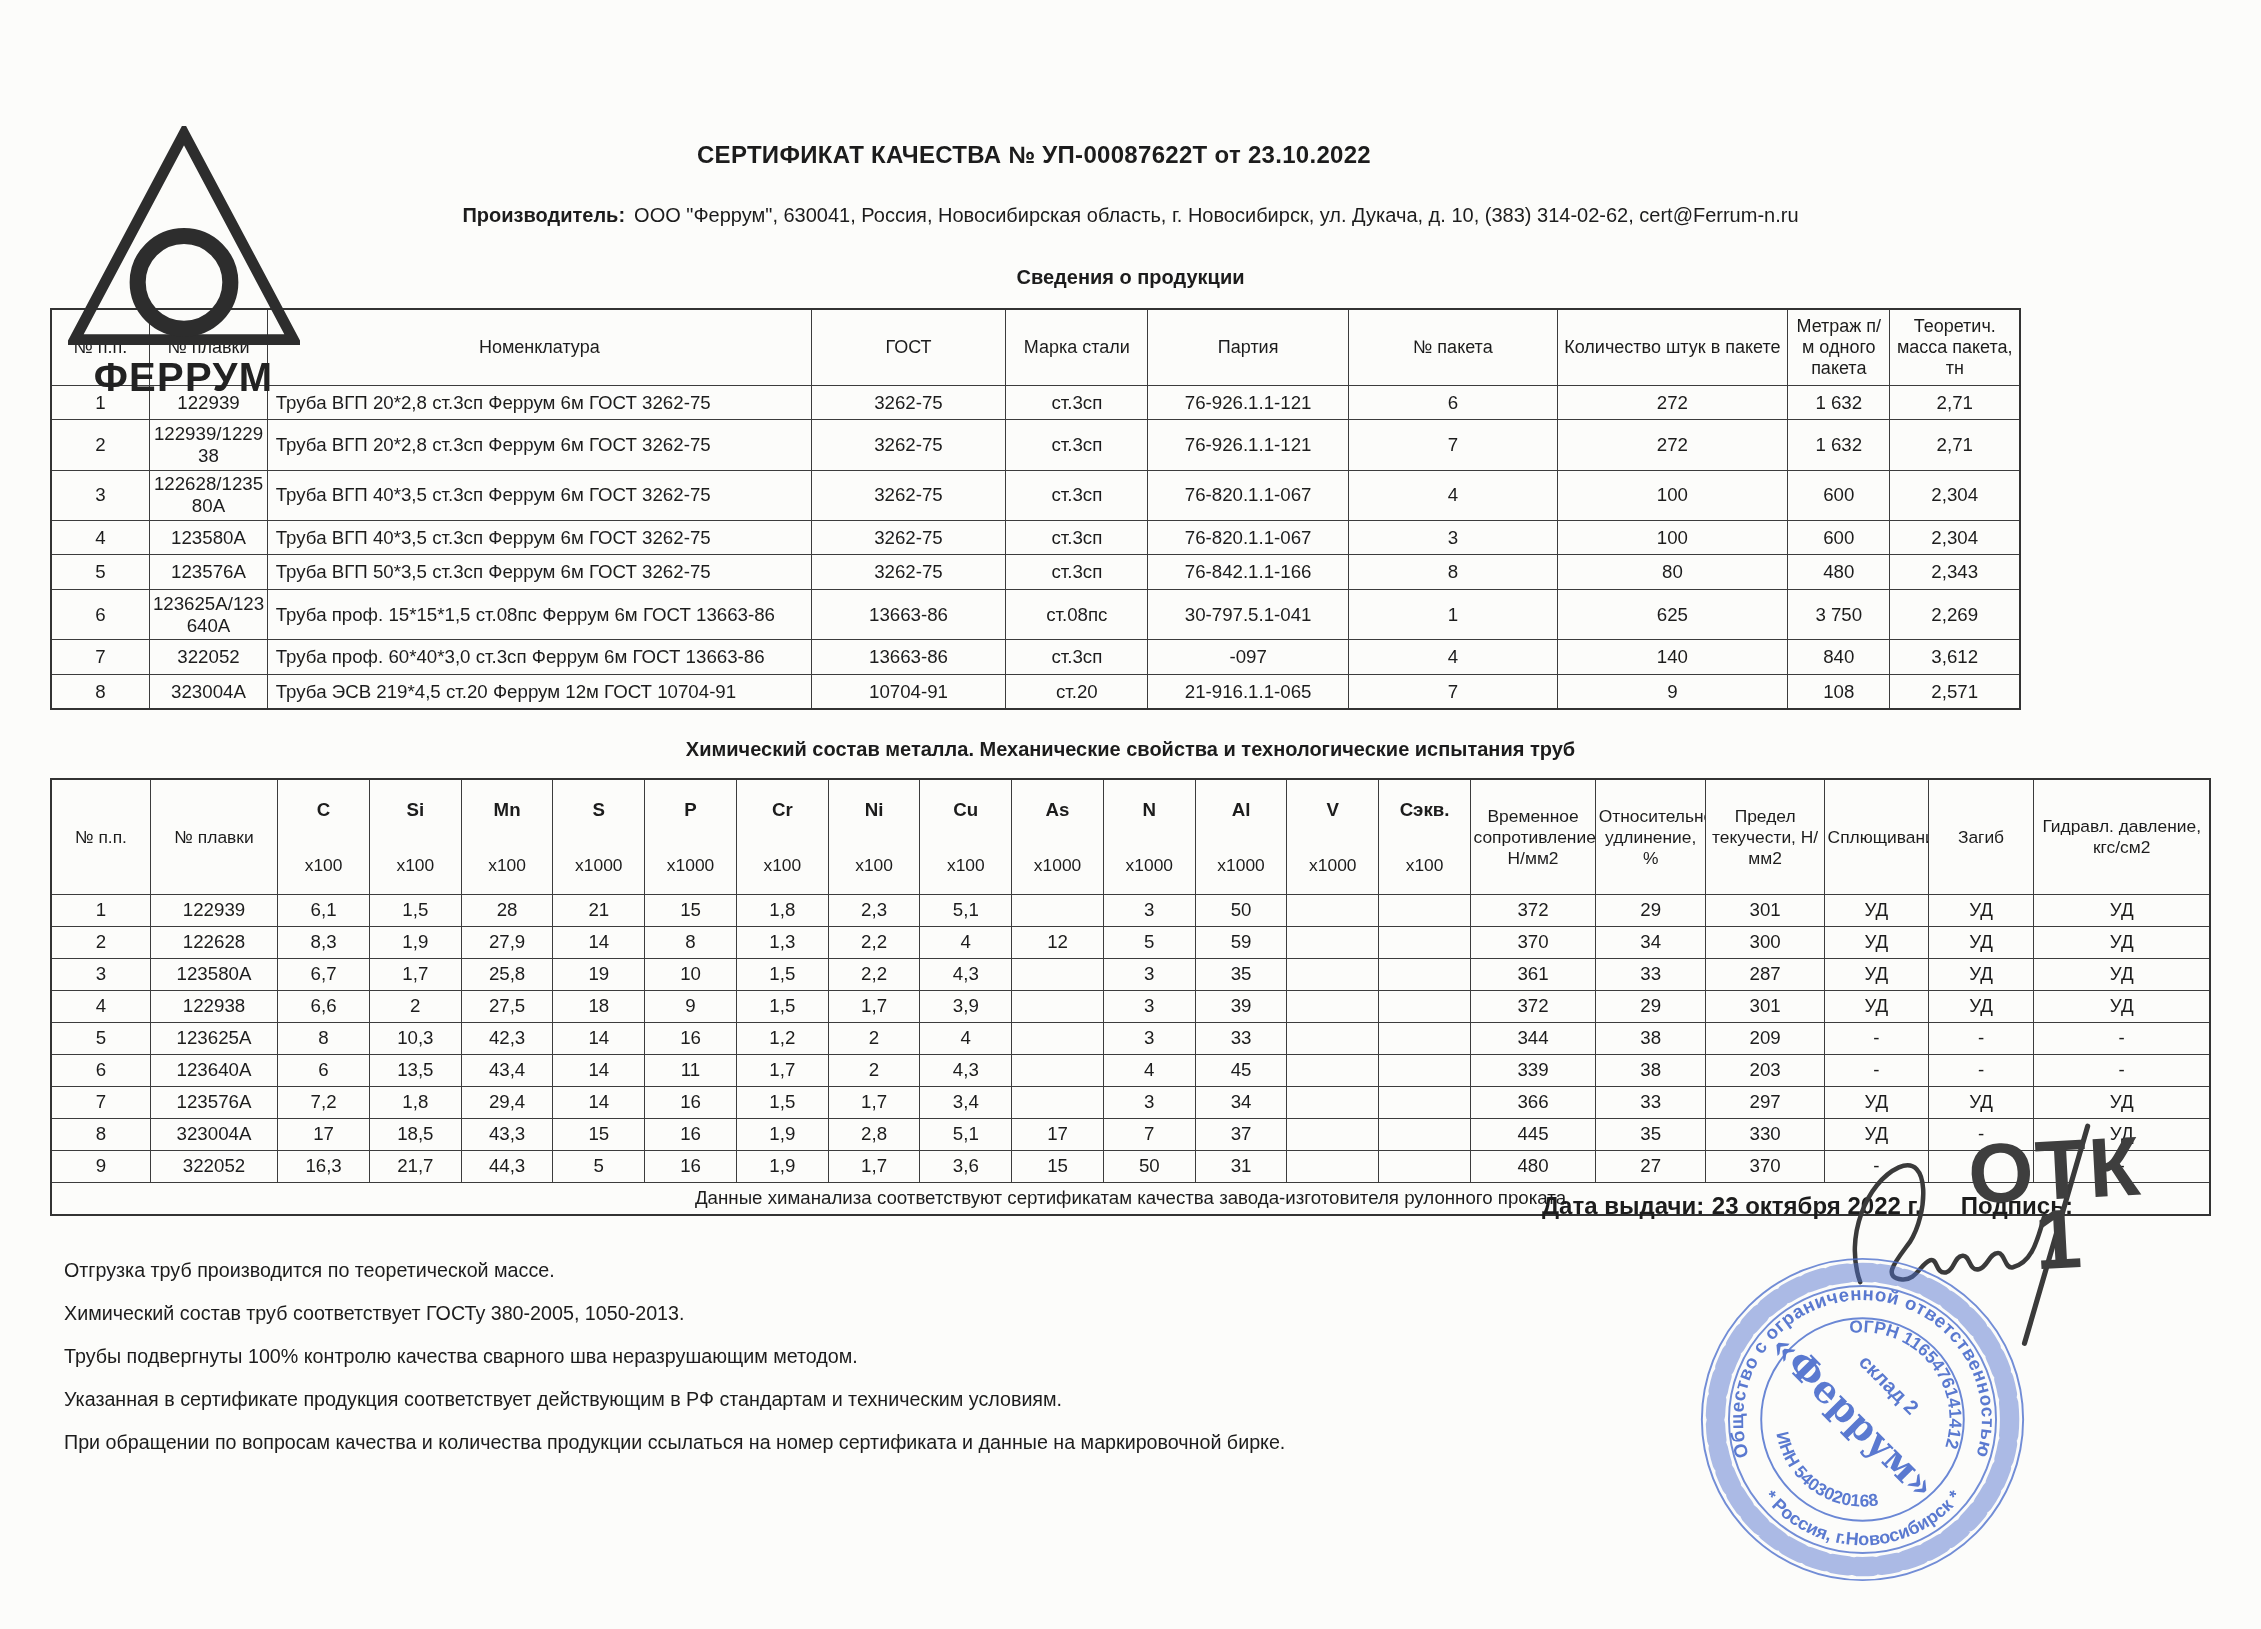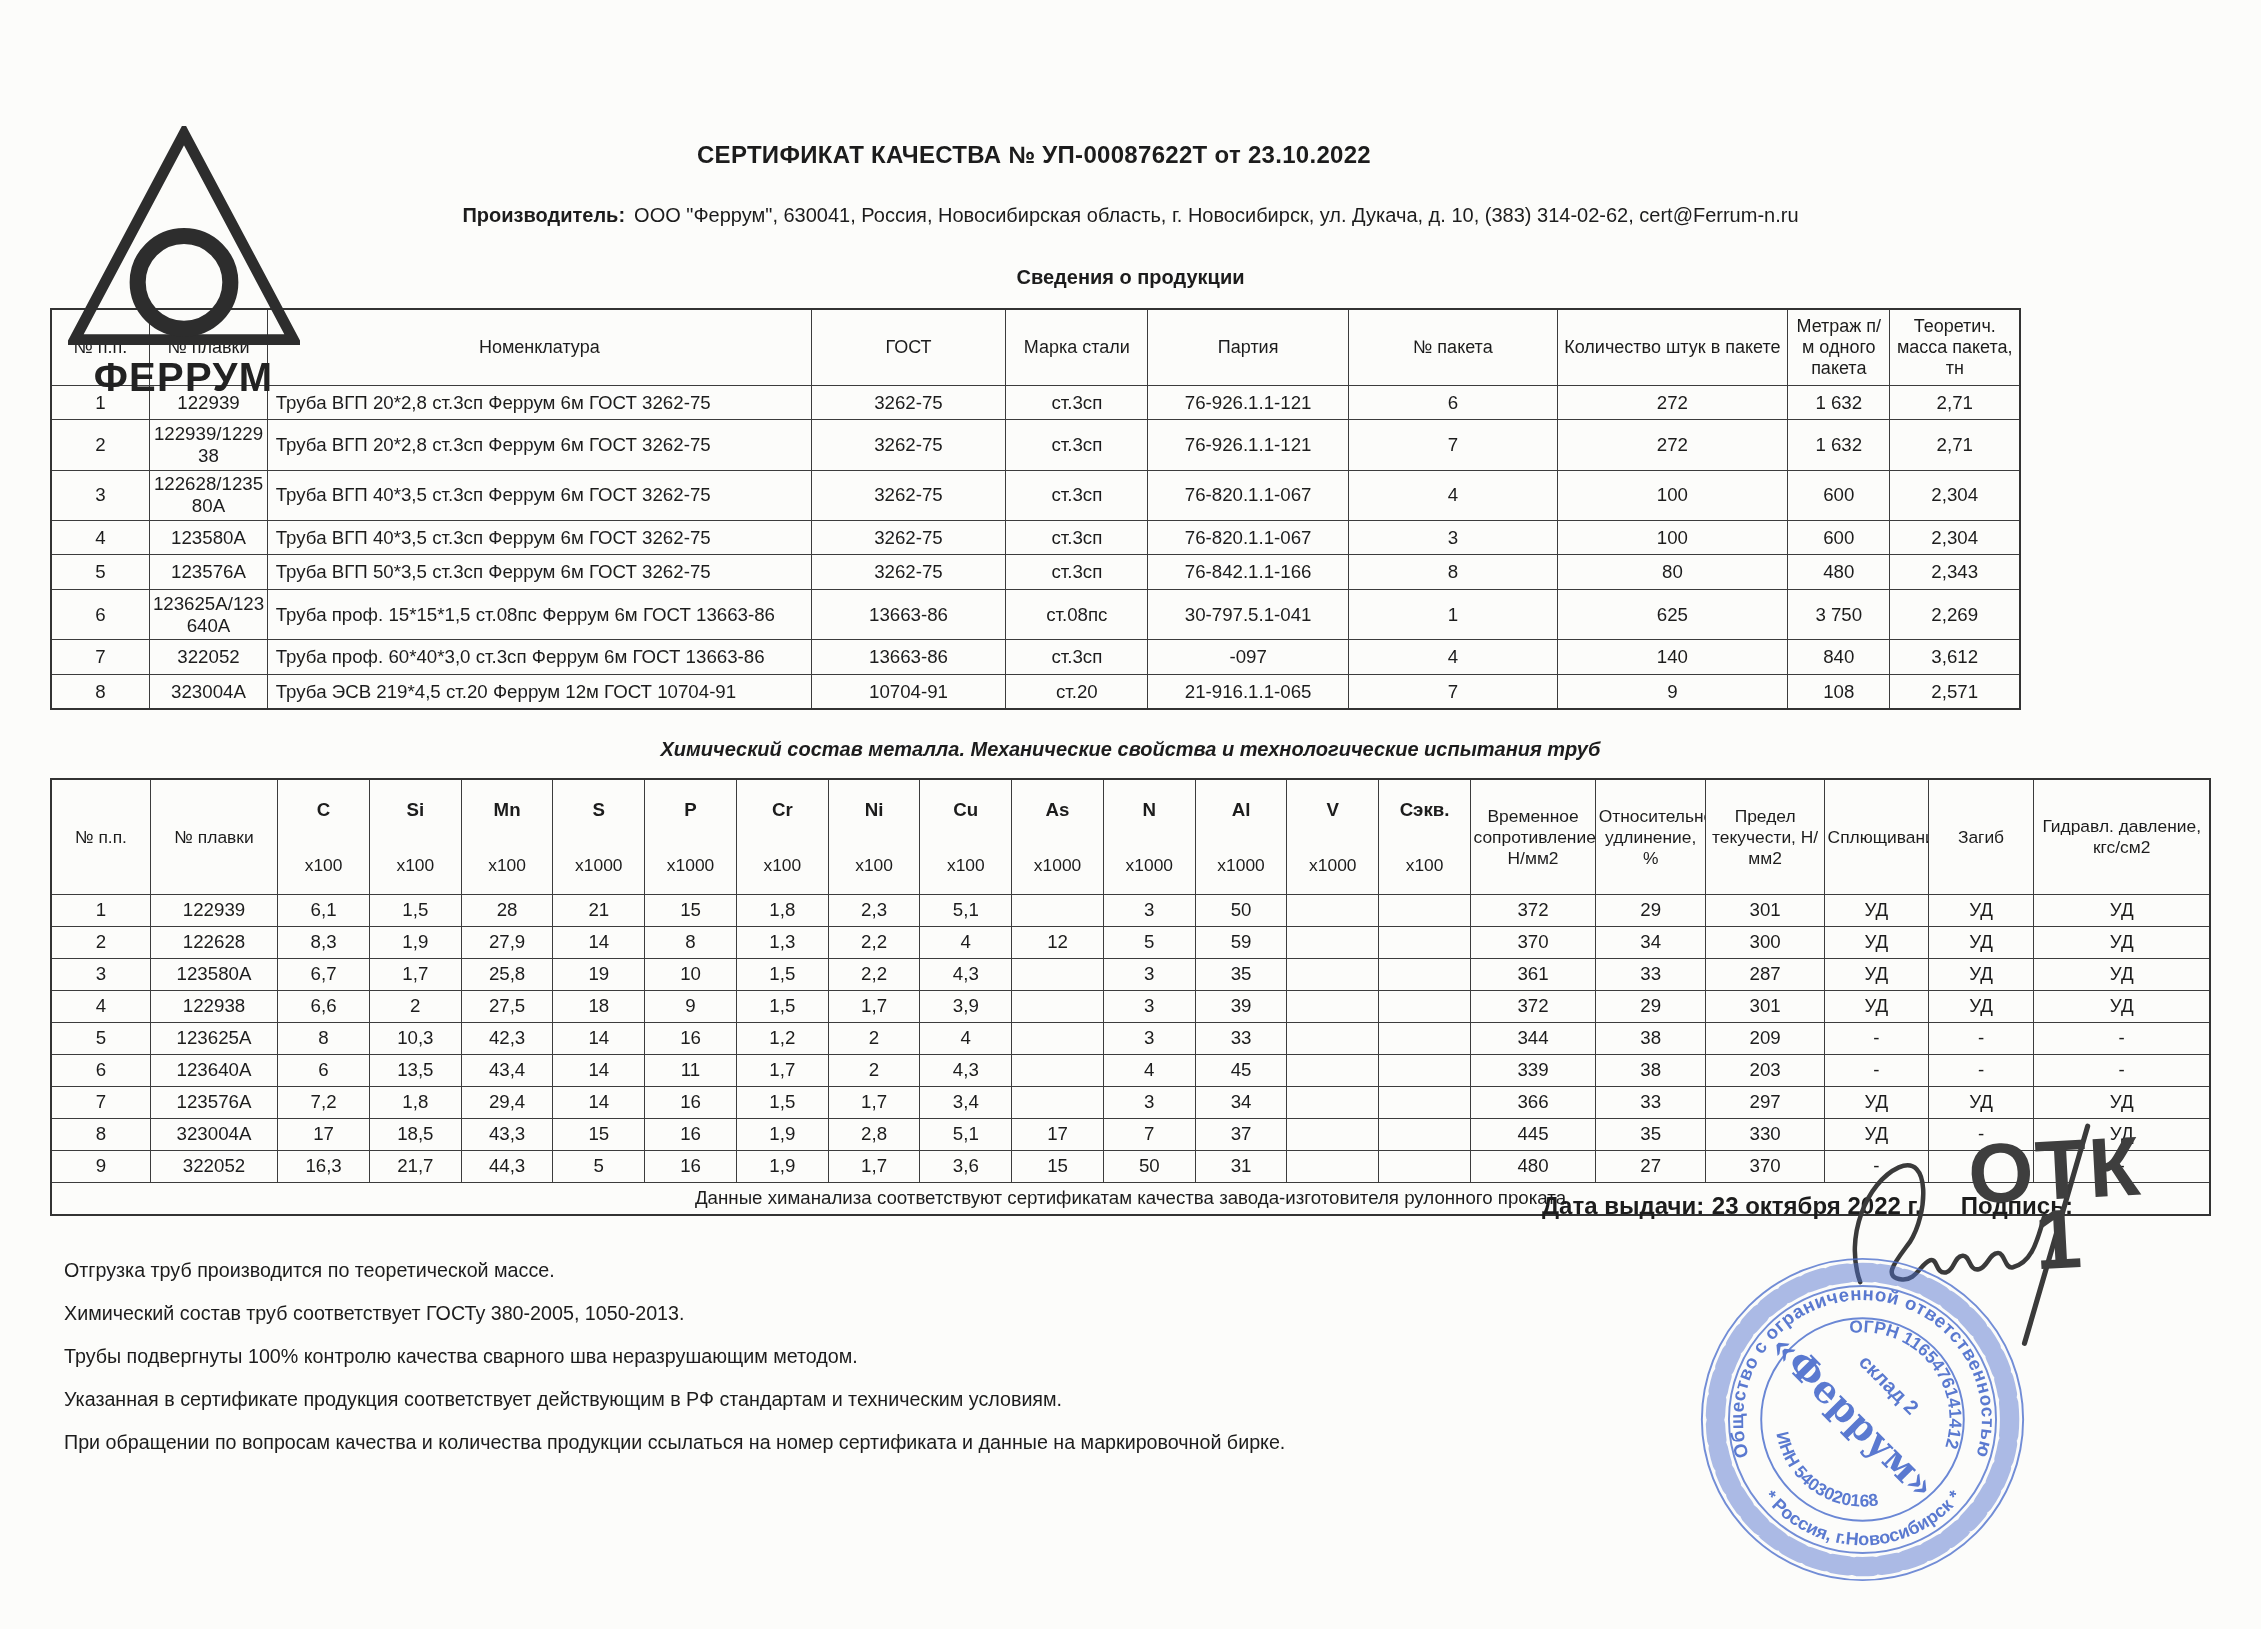--- a/index.html
+++ b/index.html
@@ -12,21 +12,21 @@
   }
   
   .logo { position:absolute; left:61px; top:126px; width:245px; text-align:center; }
   .logo-name { font-size:40px; font-weight:bold; letter-spacing:1.3px; color:#222; margin-top:5.2px; }
   .header { padding-top:141px; }
   .title { text-align:center; padding-right:193px; font-size:24px; font-weight:bold; letter-spacing:0.3px; }
   .producer { text-align:center; font-size:20px; margin-top:35px; }
   .producer .lbl { font-weight:bold; margin-right:9px; }
   .section-title { text-align:center; font-weight:bold; font-size:20px; }
   #section1 { margin-top:39px; }
-  #section2 { margin-top:28px;font-style:italic; }
+  #section2 { margin-top:28px; }
   
   table { border-collapse:collapse; table-layout:fixed; }
   th, td { border:1.9px solid #3c3c3c; overflow:hidden; }
   th { font-weight:normal; vertical-align:middle; text-align:center; }
   td { vertical-align:middle; text-align:center; word-wrap:break-word; }
 
   #products-table { width:1971px; margin:19.3px 0 0 50px; border:2.6px solid #333; }
   #products-table th { height:76px; font-size:18px; padding:2.6px 5.2px; }
   #products-table td { font-size:18.7px; padding:5.8px 6.4px; }
   #products-table td:nth-child(2) { word-break:break-all; padding:2.6px 2.6px; }

